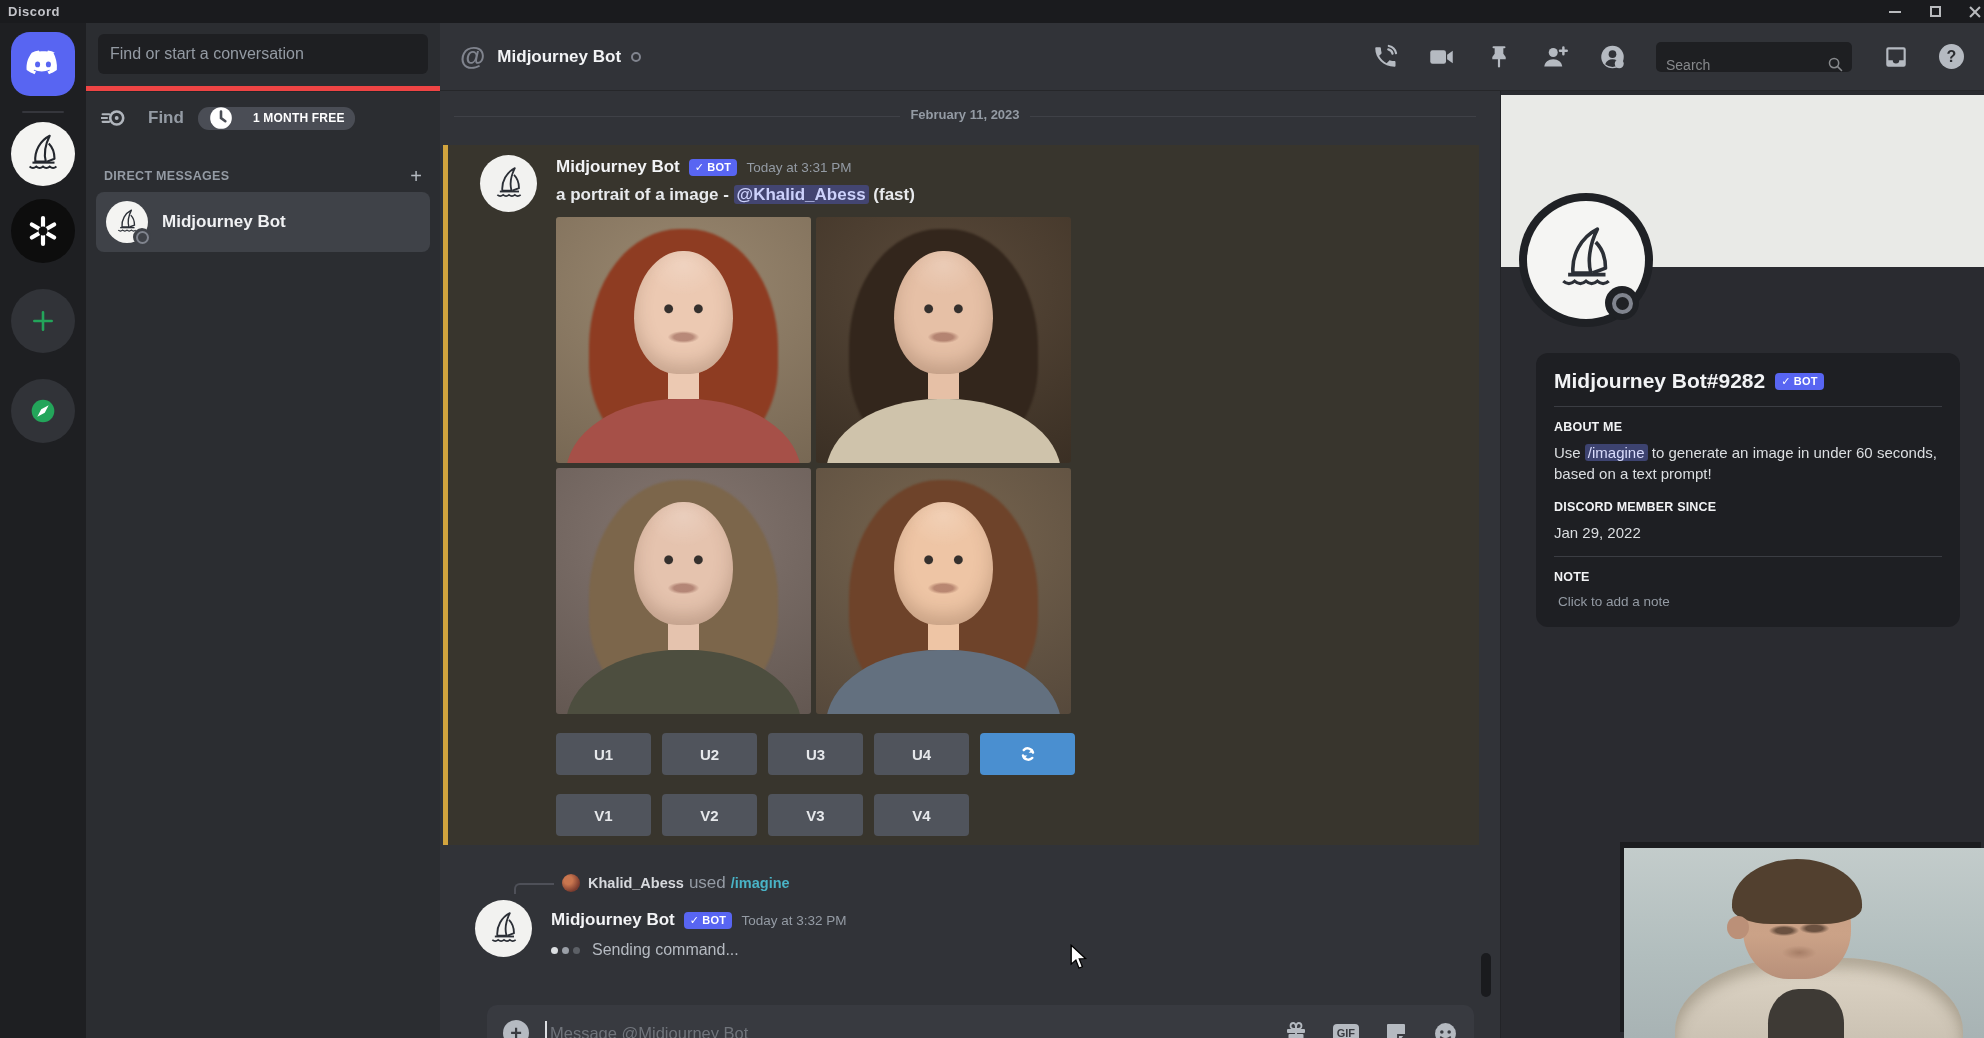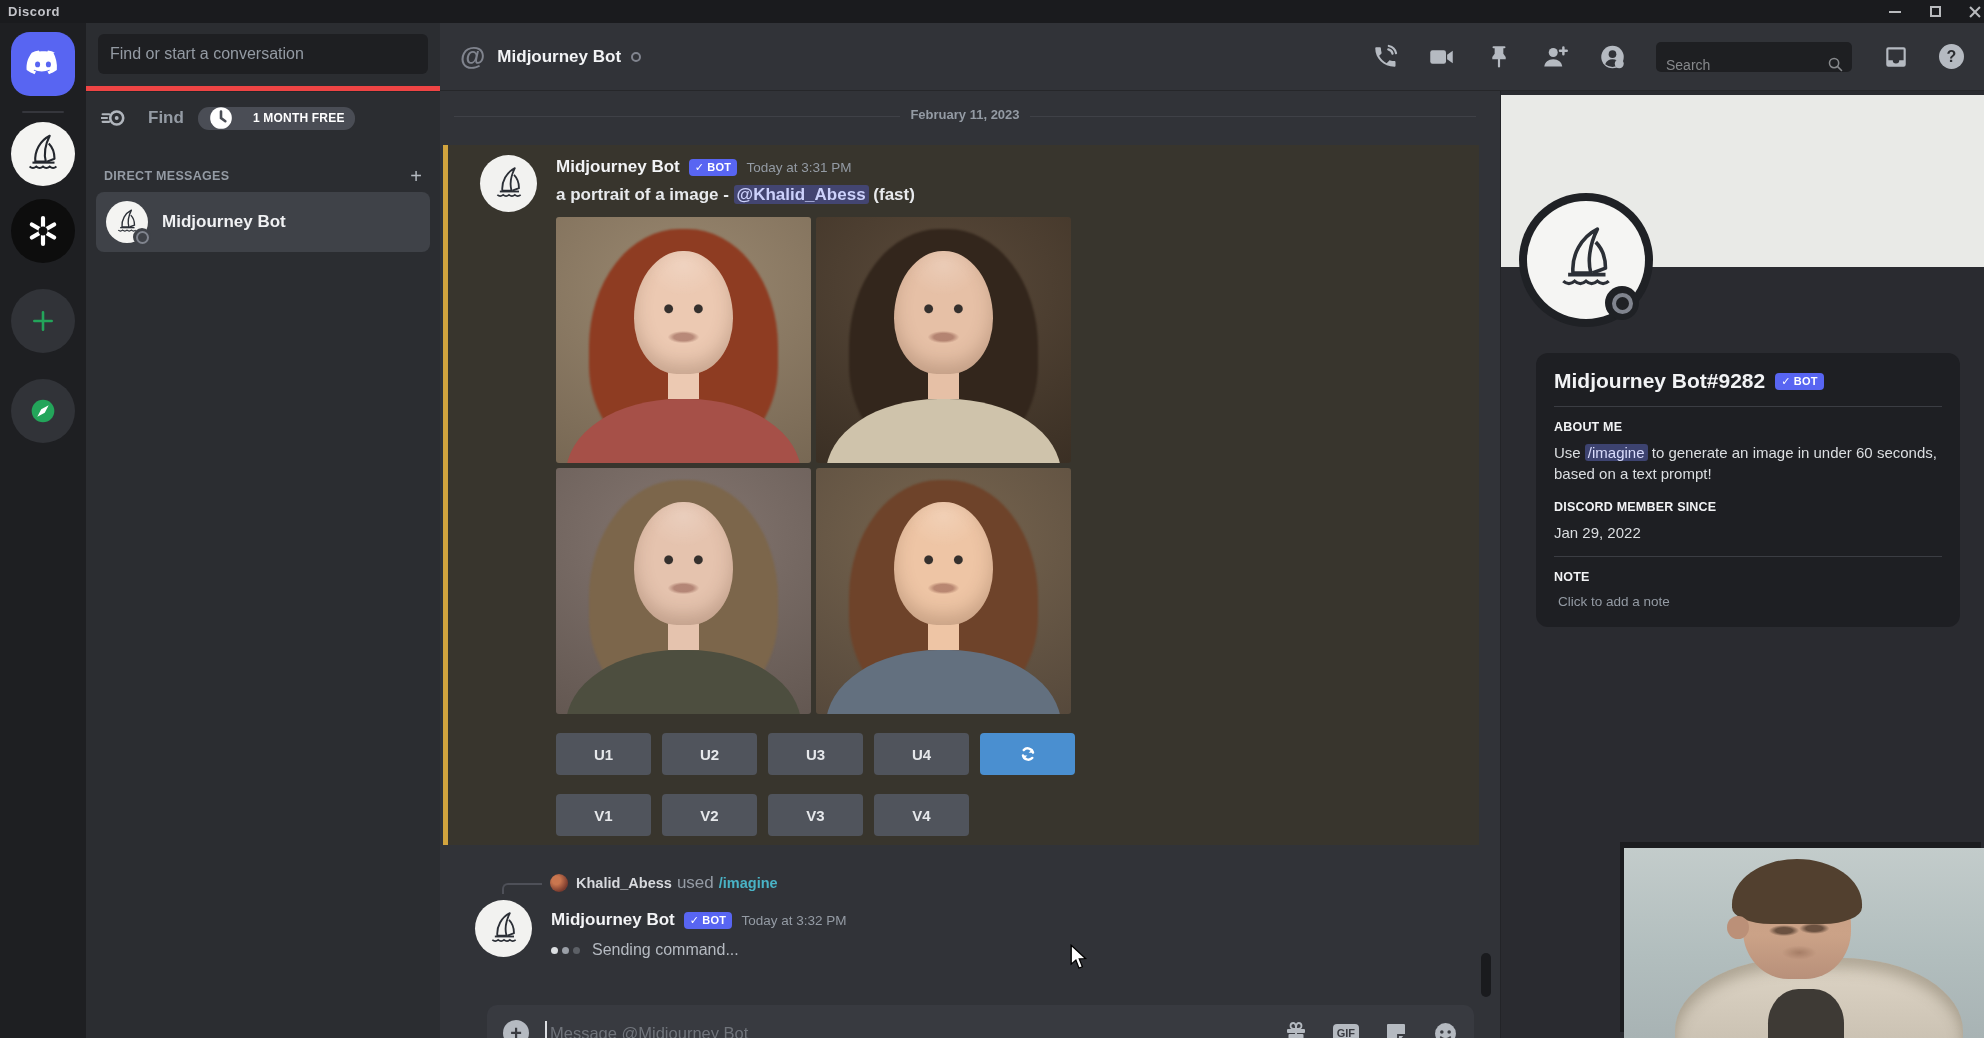--- a/index.html
+++ b/index.html
@@ -78,21 +78,21 @@
       radial-gradient(circle at 65% 47%,#35302d 4.2%,transparent 5.4%),
       radial-gradient(ellipse 16% 5% at 50% 70%,rgba(120,60,50,.45) 60%,transparent 100%),
       radial-gradient(ellipse 60% 40% at 50% 12%,rgba(255,255,255,.18),transparent 60%),
       var(--p-skin,#ecb);
     box-shadow:inset 0 -10px 18px rgba(90,60,40,.25);}
   
   .btn-row{display:flex;gap:11px;margin-top:19px;}
   .mj-btn{width:95px;height:42px;border-radius:4px;background:#50545c;color:#e6e8eb;font-size:15px;font-weight:bold;display:flex;align-items:center;justify-content:center;}
   .mj-btn.reroll{background:var(--reroll,#4a8fd0);color:#fff;}
   
-  .reply-row{position:absolute;left:0;top:781px;width:100%;height:22px;display:flex;align-items:center;}
+  .reply-row{position:absolute;left:12px;top:781px;width:100%;height:22px;display:flex;align-items:center;}
   .reply-spine{width:40px;height:11px;border-left:2px solid #4e5058;border-top:2px solid #4e5058;border-top-left-radius:6px;margin:10px 8px 0 62px;}
   .reply-avatar{width:18px;height:18px;border-radius:50%;background:radial-gradient(circle at 35% 35%,#c9764f 25%,#7a3b2e 70%);margin-right:8px;flex:none;}
   .reply-name{color:#d7d9dd;font-size:14.5px;font-weight:600;margin-right:5px;}
   .reply-used{color:#949ba4;font-size:17px;margin-right:5px;}
   .reply-cmd{color:var(--command,#49b3c6);font-size:14.5px;font-weight:600;}
   .msg2{position:absolute;left:3px;top:809px;width:1036px;height:105px;padding:8px 0 0 108px;}
   .sending{margin-top:9px;display:flex;align-items:center;gap:4px;color:#b5bac1;font-size:16px;}
   .dot{width:7px;height:7px;border-radius:50%;background:#dbdee1;}
   .dot.d2{background:#9a9fa7;} .dot.d3{background:#5c6066;}
   .sending .txt{margin-left:8px;}

